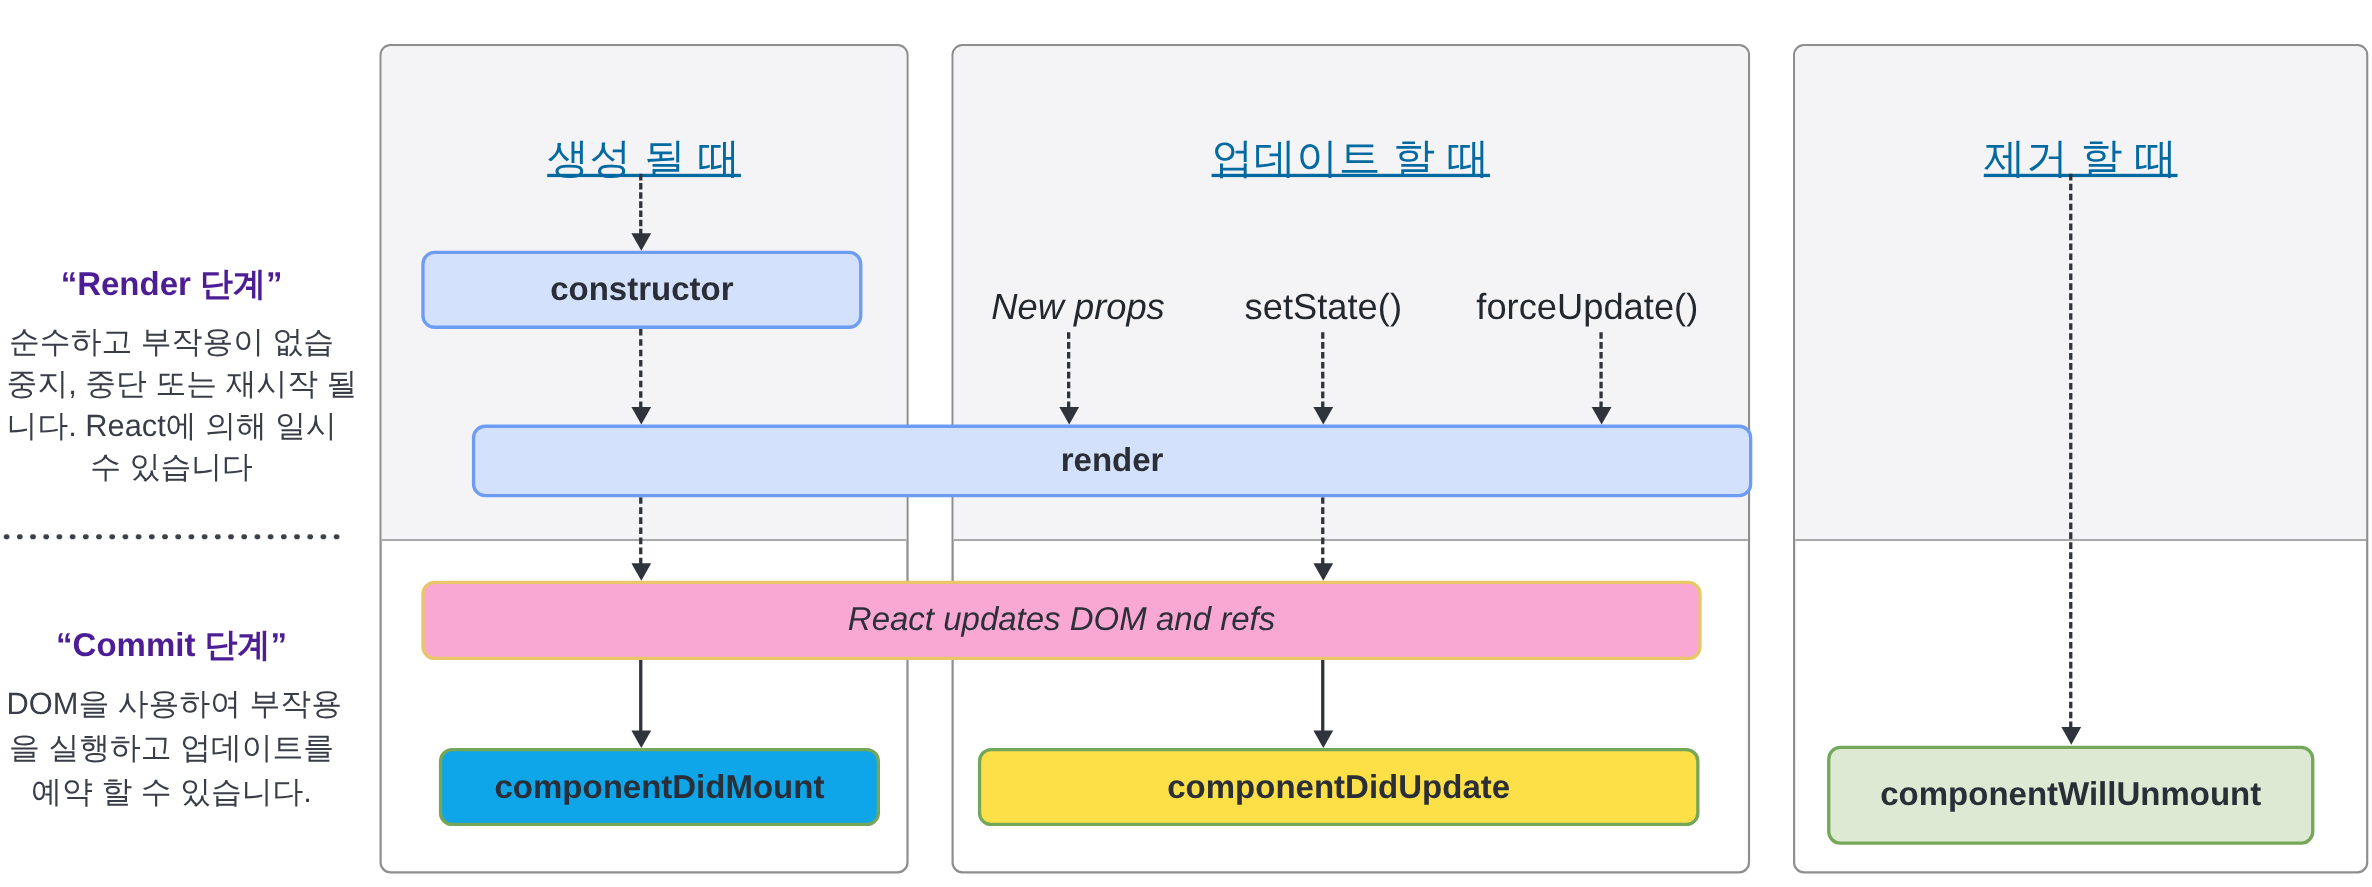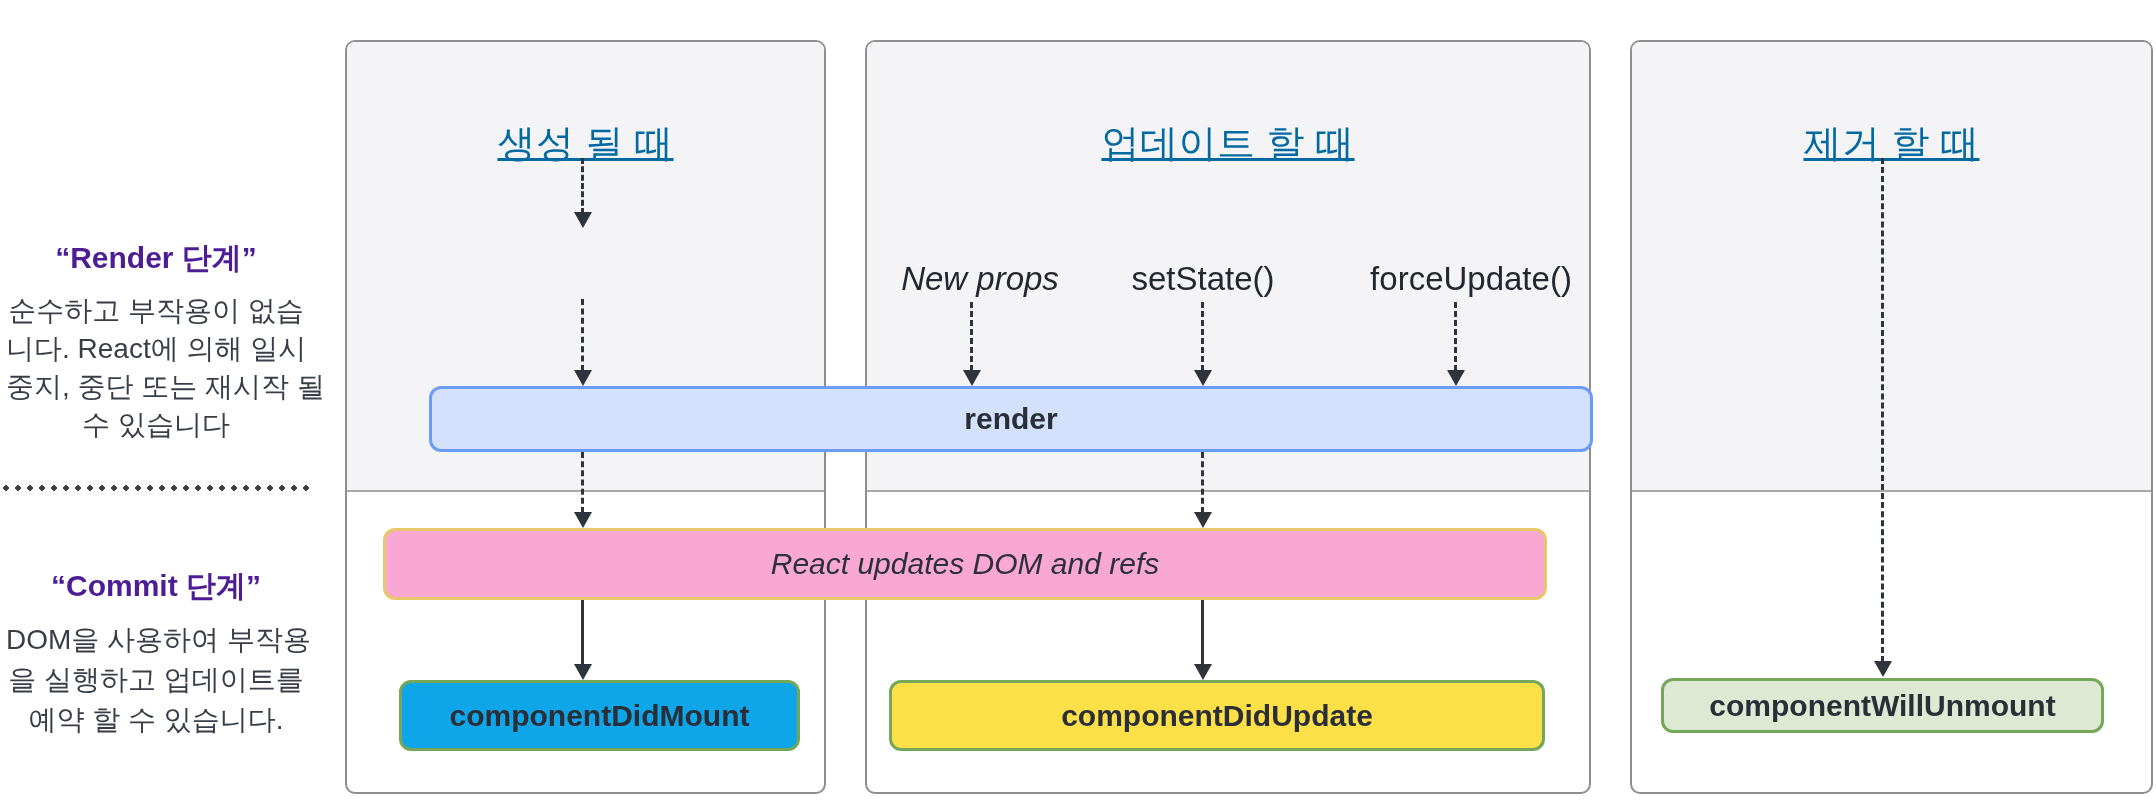--- a/index.html
+++ b/index.html
@@ -59,22 +59,22 @@
   .trigger.italic{font-style:italic;}
 </style>
 </head>
 <body>
 
 <div class="canvas">
 
   <div class="side-block" style="left:6px;top:238px;width:300px;">
     <div class="side-title">“Render 단계”</div>
     <div class="side-line">순수하고 부작용이 없습</div>
+    <div class="side-line">중지, 중단 또는 재시작 될</div>
     <div class="side-line">니다. React에 의해 일시</div>
-    <div class="side-line">중지, 중단 또는 재시작 될</div>
     <div class="side-line">수 있습니다</div>
   </div>
 
   <div class="dotted-divider"></div>
 
   <div class="side-block" style="left:6px;top:566px;width:300px;">
     <div class="side-title">“Commit 단계”</div>
     <div class="side-line" style="line-height:40px;">DOM을 사용하여 부작용</div>
     <div class="side-line" style="line-height:40px;">을 실행하고 업데이트를</div>
     <div class="side-line" style="line-height:40px;">예약 할 수 있습니다.</div>
@@ -90,21 +90,21 @@
     <div class="panel-header">업데이트 할 때</div>
   </div>
 
   <div class="panel" style="left:1630px;width:523px;">
     <div class="panel-gray"></div>
     <div class="panel-header">제거 할 때</div>
   </div>
 
   <div class="trigger italic" style="left:980px;">New props</div>
   <div class="trigger" style="left:1203px;">setState()</div>
-  <div class="trigger" style="left:1443px;margin-left:28px;">forceUpdate()</div>
+  <div class="trigger" style="left:1443px;">forceUpdate()</div>
 
   <div class="vline dashed" style="left:581px;top:158px;height:56px;"></div>
   <div class="ahead" style="left:574px;top:212px;"></div>
 
   <div class="vline dashed" style="left:581px;top:299px;height:72px;"></div>
   <div class="ahead" style="left:574px;top:370px;"></div>
 
   <div class="vline dashed" style="left:581px;top:452px;height:61px;"></div>
   <div class="ahead" style="left:574px;top:512px;"></div>
 
@@ -122,24 +122,25 @@
 
   <div class="vline dashed" style="left:1201px;top:452px;height:61px;"></div>
   <div class="ahead" style="left:1194px;top:512px;"></div>
 
   <div class="vline solid" style="left:1201px;top:600px;height:65px;"></div>
   <div class="ahead" style="left:1194px;top:664px;"></div>
 
   <div class="vline dashed" style="left:1881px;top:158px;height:504px;"></div>
   <div class="ahead" style="left:1874px;top:661px;"></div>
 
+  <div class="node" style="left: 383px; top: 228px; width: 401px; height: 71px; background: rgb(212, 225, 252); border-color: rgb(109, 156, 244);">constructor</div>
 
   <div class="node" style="left: 383px; top: 386px; width: 1164px; height: 66px; background: rgb(212, 225, 252); border-color: rgb(109, 156, 244); margin-left: 46px;">render</div>
 
   <div class="node italic" style="left: 383px; top: 528px; width: 1164px; height: 72px; background: #f9a8d4; border-color: rgb(232, 198, 105);">React updates DOM and refs</div>
 
   <div class="node" style="left: 383px; top: 680px; width: 401px; height: 71px; background: #0ea5e9; border-color: rgb(116, 167, 90); margin-left: 16px;">componentDidMount</div>
 
   <div class="node" style="left: 889px; top: 680px; width: 656px; height: 71px; background: #fde047; border-color: rgb(116, 167, 90);">componentDidUpdate</div>
 
-  <div class="node" style="left: 1661px; top: 678px; width: 443px; height: 55px; background: rgb(221, 233, 211); border-color: rgb(116, 167, 90);">componentWillUnmount</div>
+  <div class="node" style="left: 1661px; top: 678px; width: 443px; height: 90px; background: rgb(221, 233, 211); border-color: rgb(116, 167, 90);">componentWillUnmount</div>
 
 </div>
 
 </body></html>

